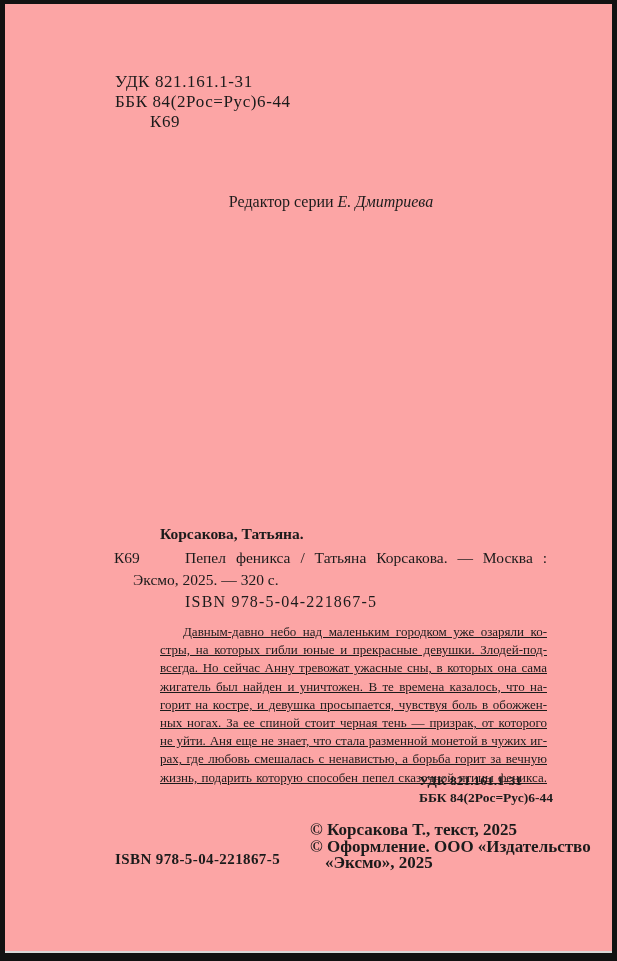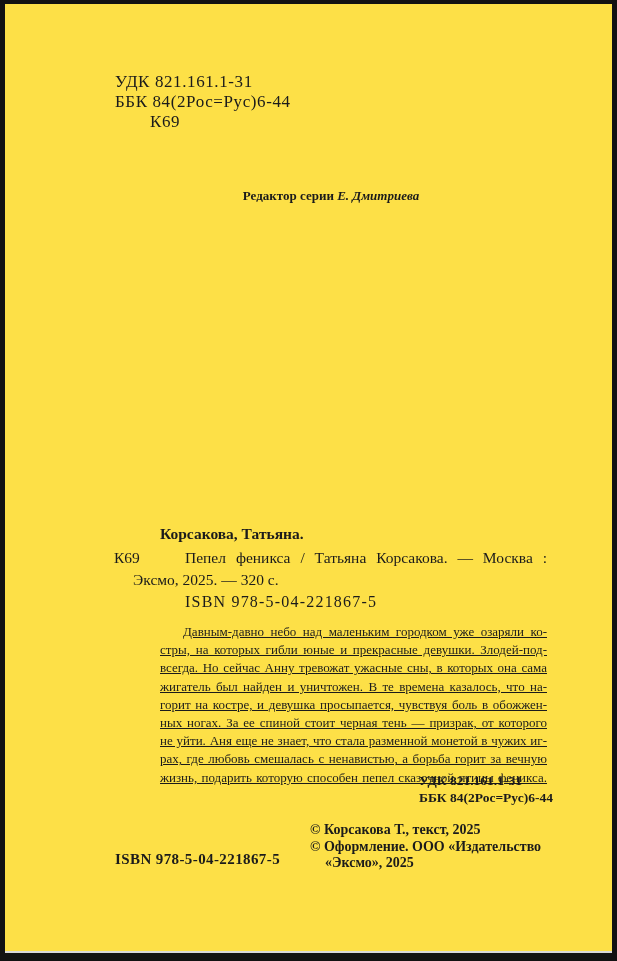--- a/index.html
+++ b/index.html
@@ -12,21 +12,21 @@
     position: relative;
     background: #121212;
     overflow: hidden;
   }
   .sheet {
     position: absolute;
     top: 4px;
     left: 5px;
     right: 5px;
     bottom: 8px;
-    background: #fde047;
+    background: #fca5a5;
     border-bottom: 2px solid #d9d9d9;
   }
   .content {
     position: absolute;
     left: 110px;
     top: 0;
     width: 432px;
     height: 100%;
     font-family: "Liberation Serif", serif;
     color: #1b1b1b;
@@ -39,27 +39,26 @@
     left: 0;
     font-size: 17px;
     line-height: 20px;
     letter-spacing: 0.6px;
     white-space: nowrap;
   }
   .top-block .code-line { margin-left: 35px; }
 
   
   .series-block {
-    top: 181px;
+    top: 187px;
     left: 0;
     width: 432px;
     text-align: center;
-    font-size: 13px;
+    font-size: 16px;
     line-height: 22.5px;
-    font-weight: bold;
   }
   .series-name { font-style: italic; }
 
   
   .biblio-author {
     top: 521px;
     left: 45px;
     font-weight: bold;
     font-size: 15.5px;
   }
@@ -116,21 +115,21 @@
     font-size: 13.5px;
     line-height: 17px;
     white-space: nowrap;
   }
 
   
   .copyright-block {
     top: 818px;
     left: 195px;
     font-weight: bold;
-    font-size: 14px;
+    font-size: 17px;
     line-height: 16.6px;
     white-space: nowrap;
   }
   .copyright-wrap { margin-left: 15px; }
 
   
   .isbn-bottom {
     top: 847px;
     left: 0;
     font-weight: bold;

